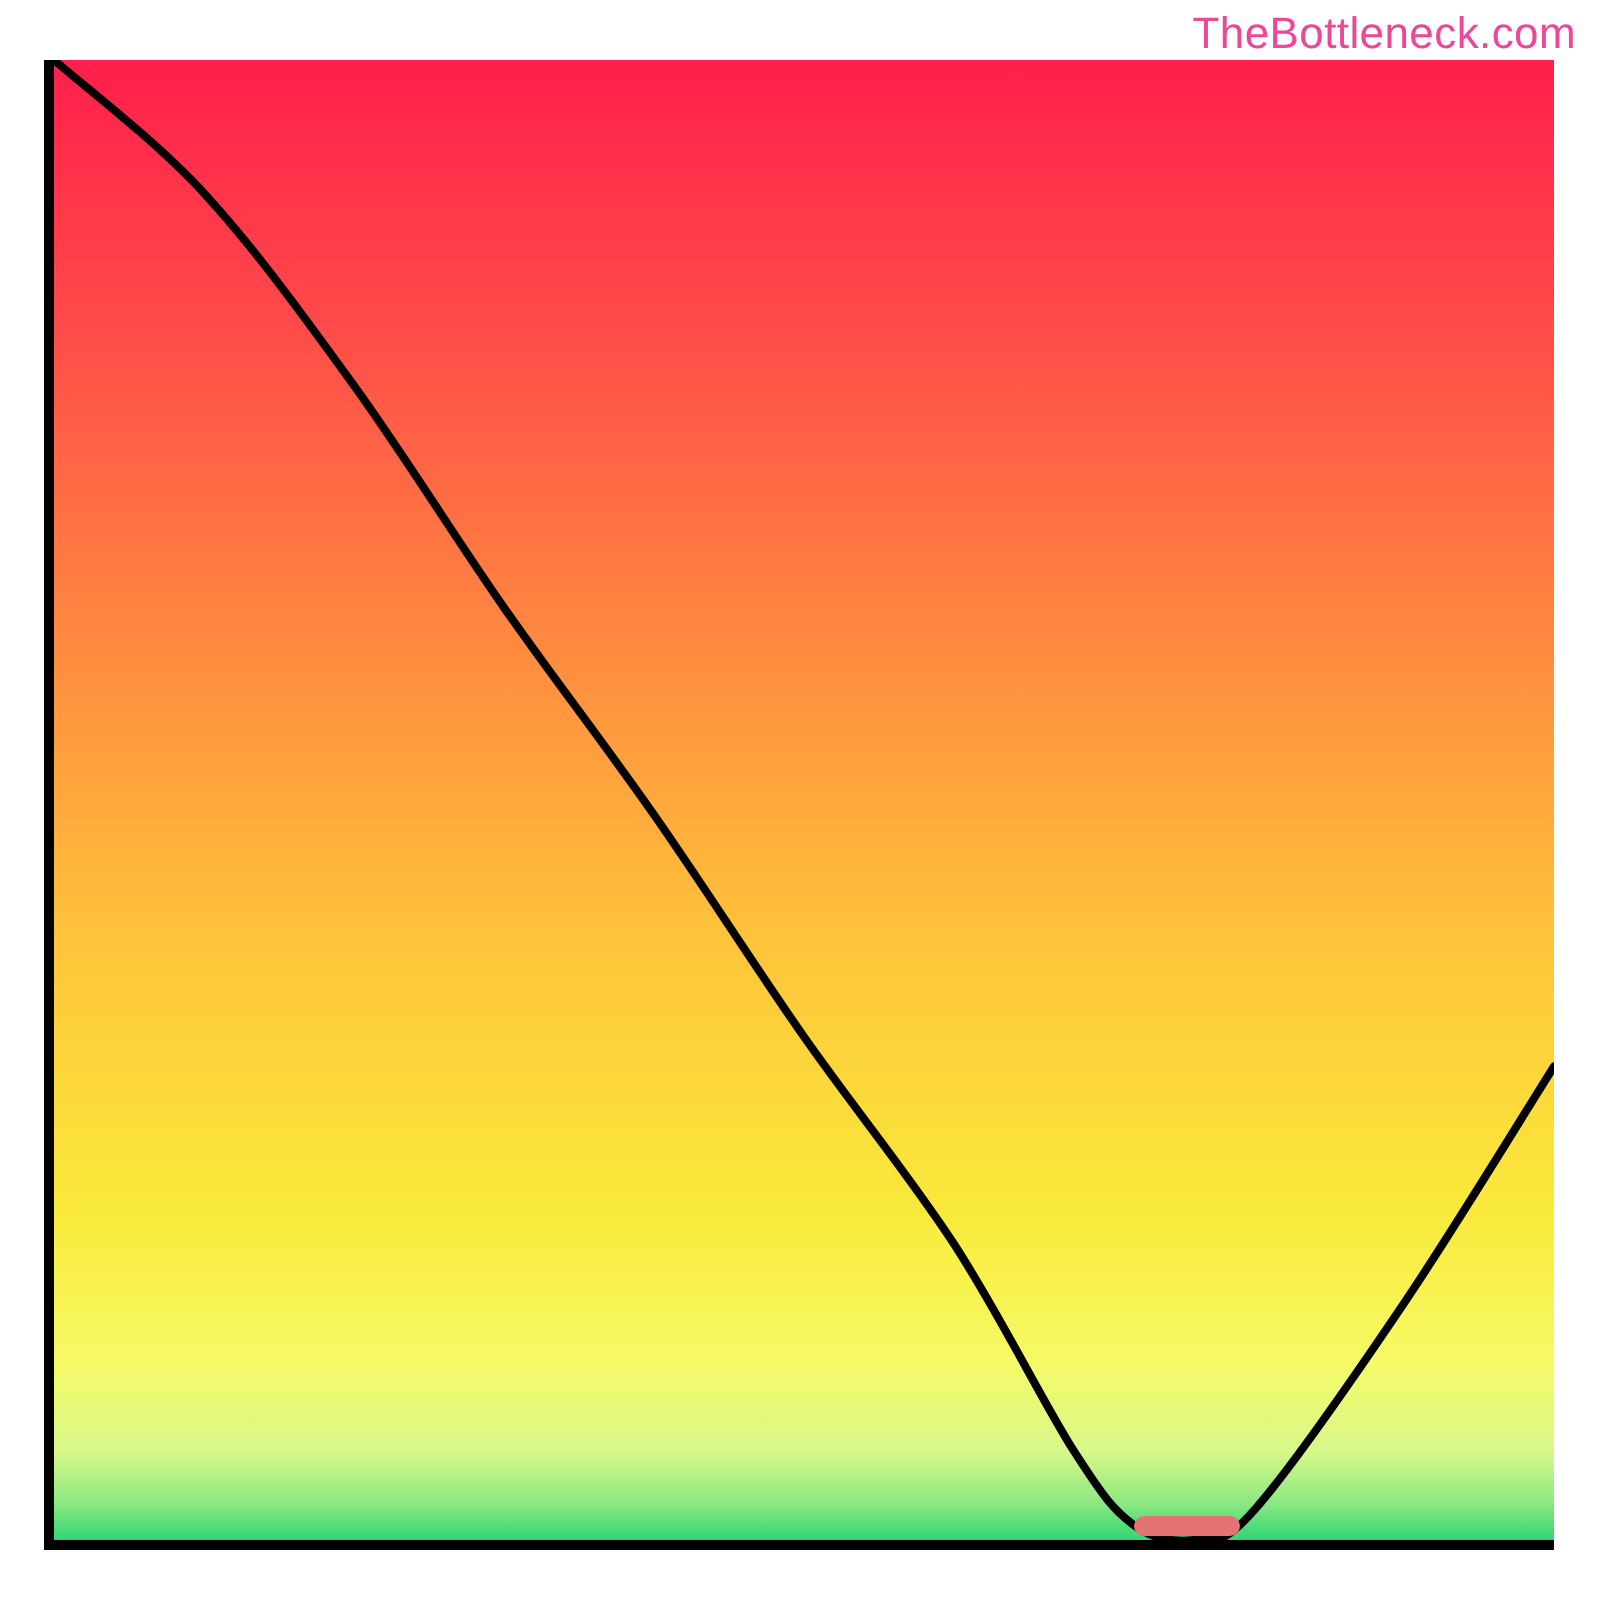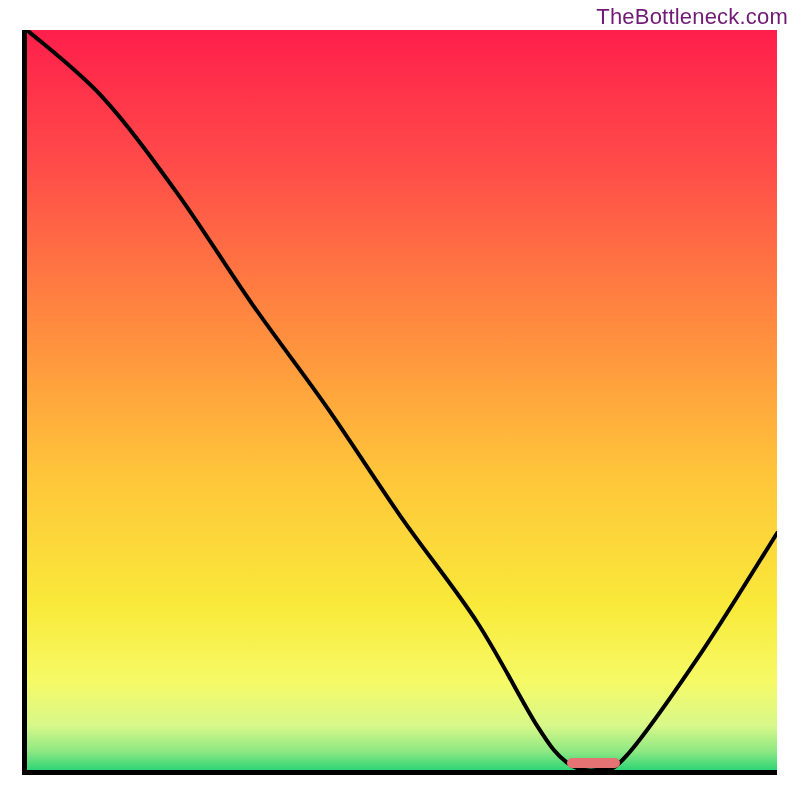--- a/index.html
+++ b/index.html
@@ -14,21 +14,21 @@
   .container {
     position: relative;
     width: 800px;
     height: 800px;
   }
   .watermark {
     position: absolute;
     top: 4px;
     right: 12px;
     font-size: 22px;
-    color: #701a75;
+    color: #ec4899;
     font-weight: 500;
     z-index: 10;
     letter-spacing: 0.2px;
   }
   .axis-left {
     position: absolute;
     left: 22px;
     top: 30px;
     width: 5px;
     height: 742px;

